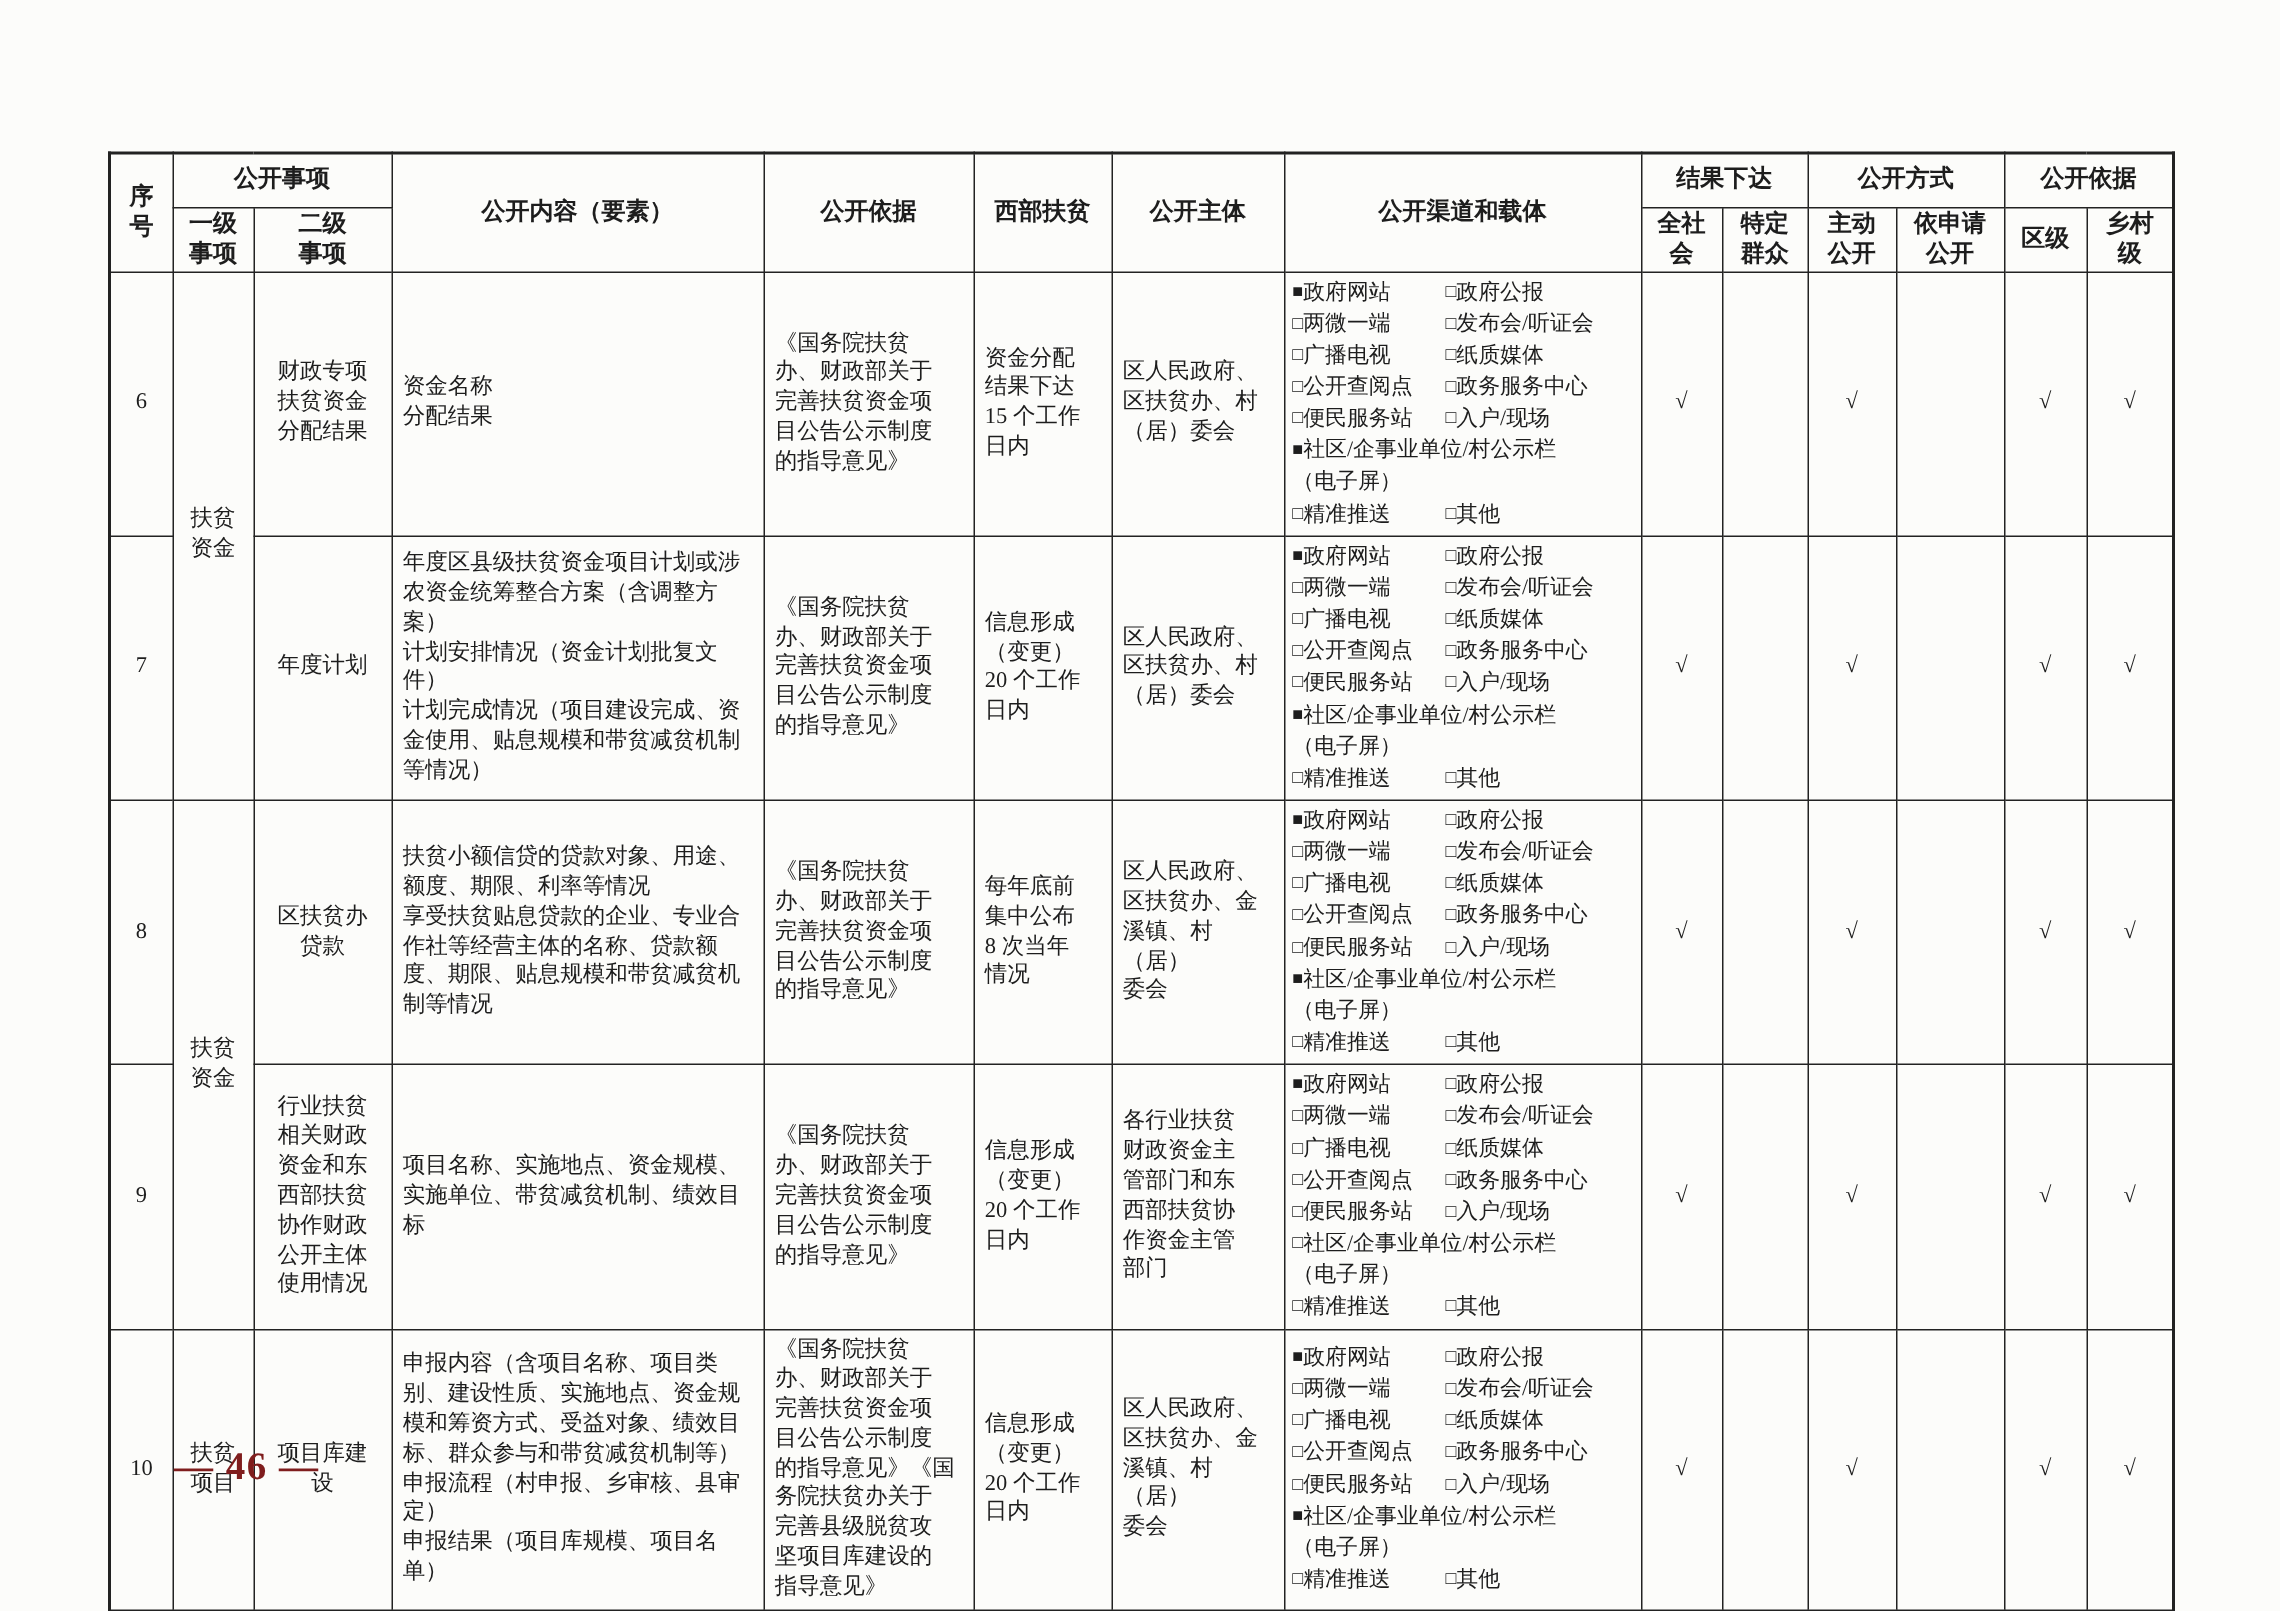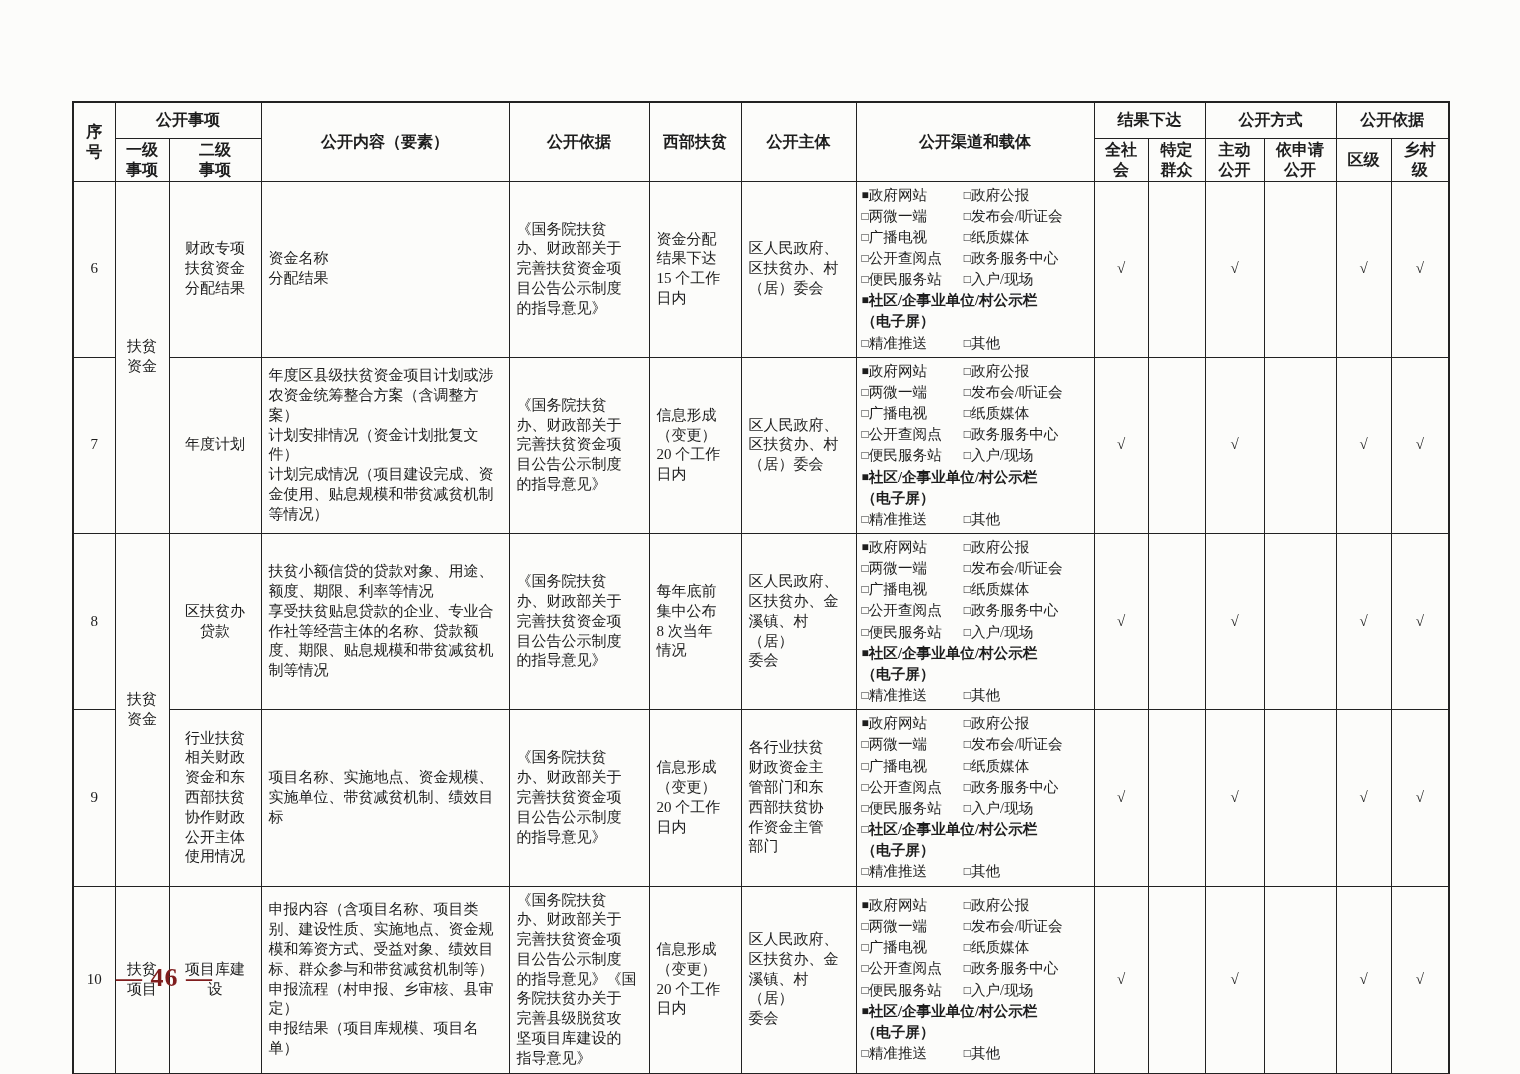--- a/index.html
+++ b/index.html
@@ -36,21 +36,21 @@
   tbody tr:nth-child(5){height:184px;}
   td.c{text-align:center;margin-top:15px;}
   td.l{text-align:left;padding:4px 7px;}
   td.chan{
     text-align:left;padding:3px 5px;
     font-size:14.6px;line-height:1.45;
   }
   .chan-item{display:inline-block;vertical-align:top;white-space:pre-line;}
   .chan-item.lft{width:45%;}
   .chan-item.rgt{width:55%;}
-  .chan-item.full{width:100%;font-weight:bold;}
+  .chan-item.full{width:100%;}
   .cb{font-size:12px;display:inline-block;transform:translateY(-1px);}
   td.mark{text-align:center;font-size:15px;}
   .page-number{
     position:absolute;left:116px;top:963px;
     font-size:26px;letter-spacing:1px;color:#7f1d1d;font-weight:bold;
   }
 </style>
 </head>
 <body>
 

